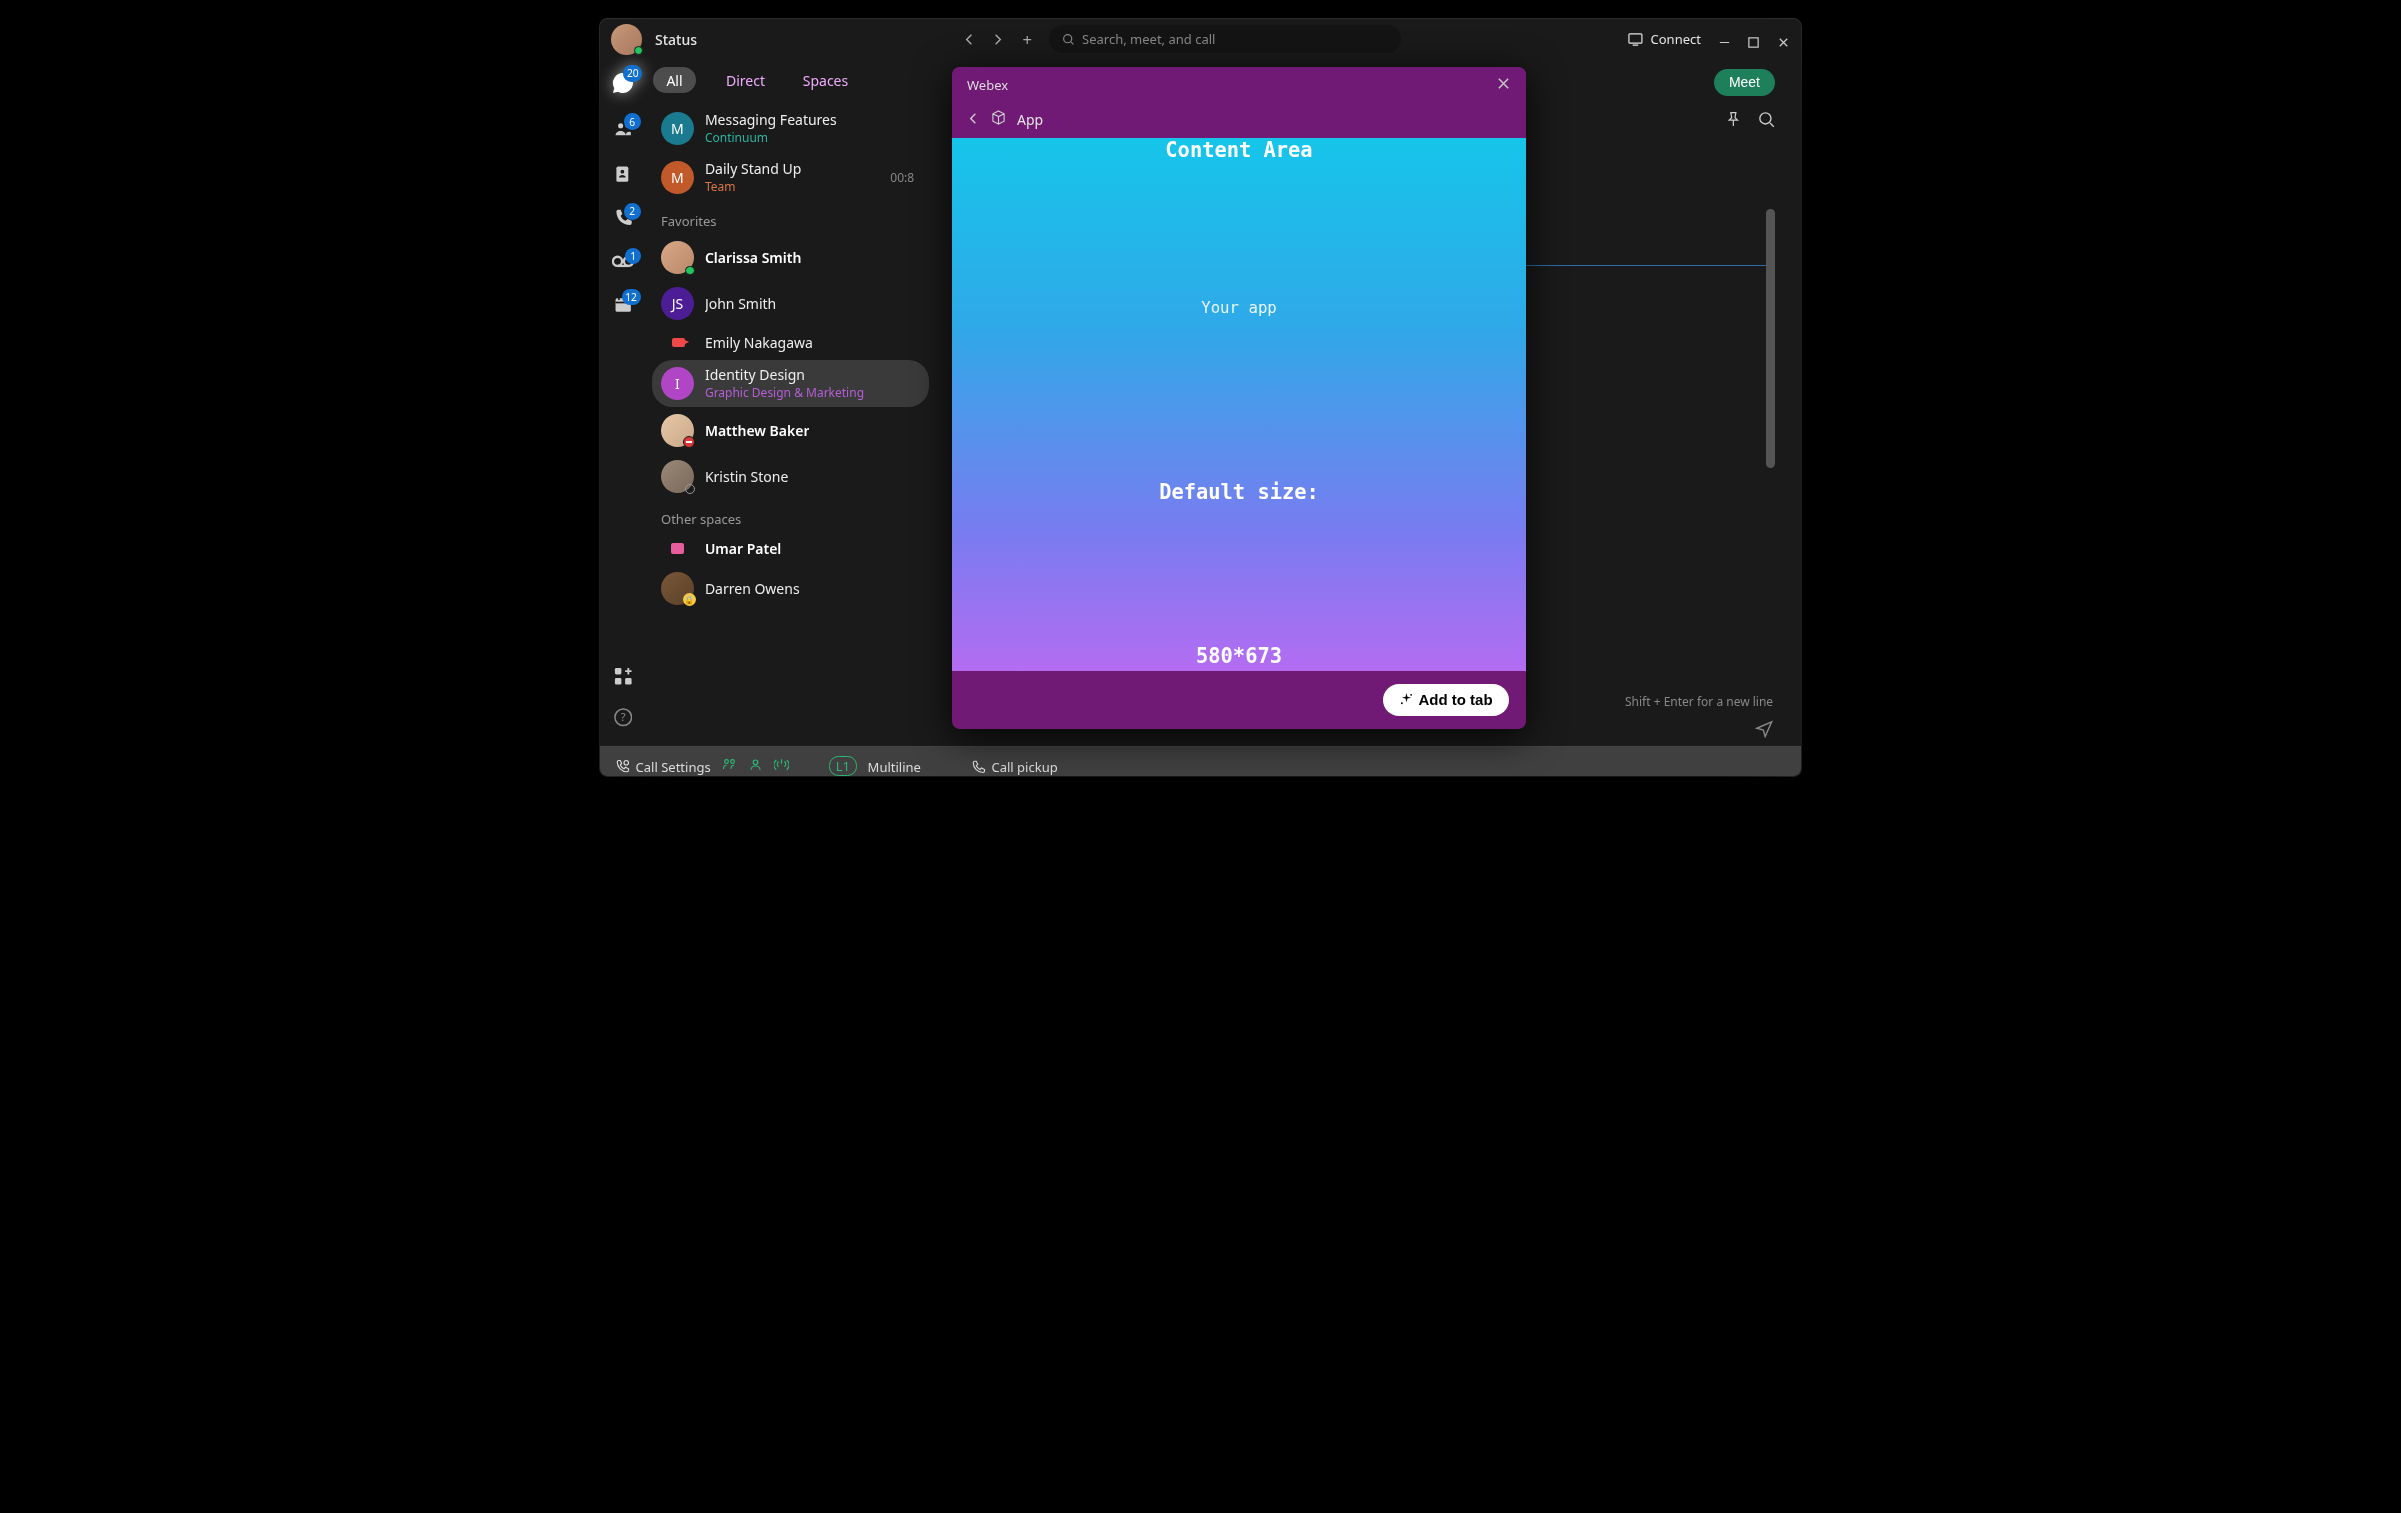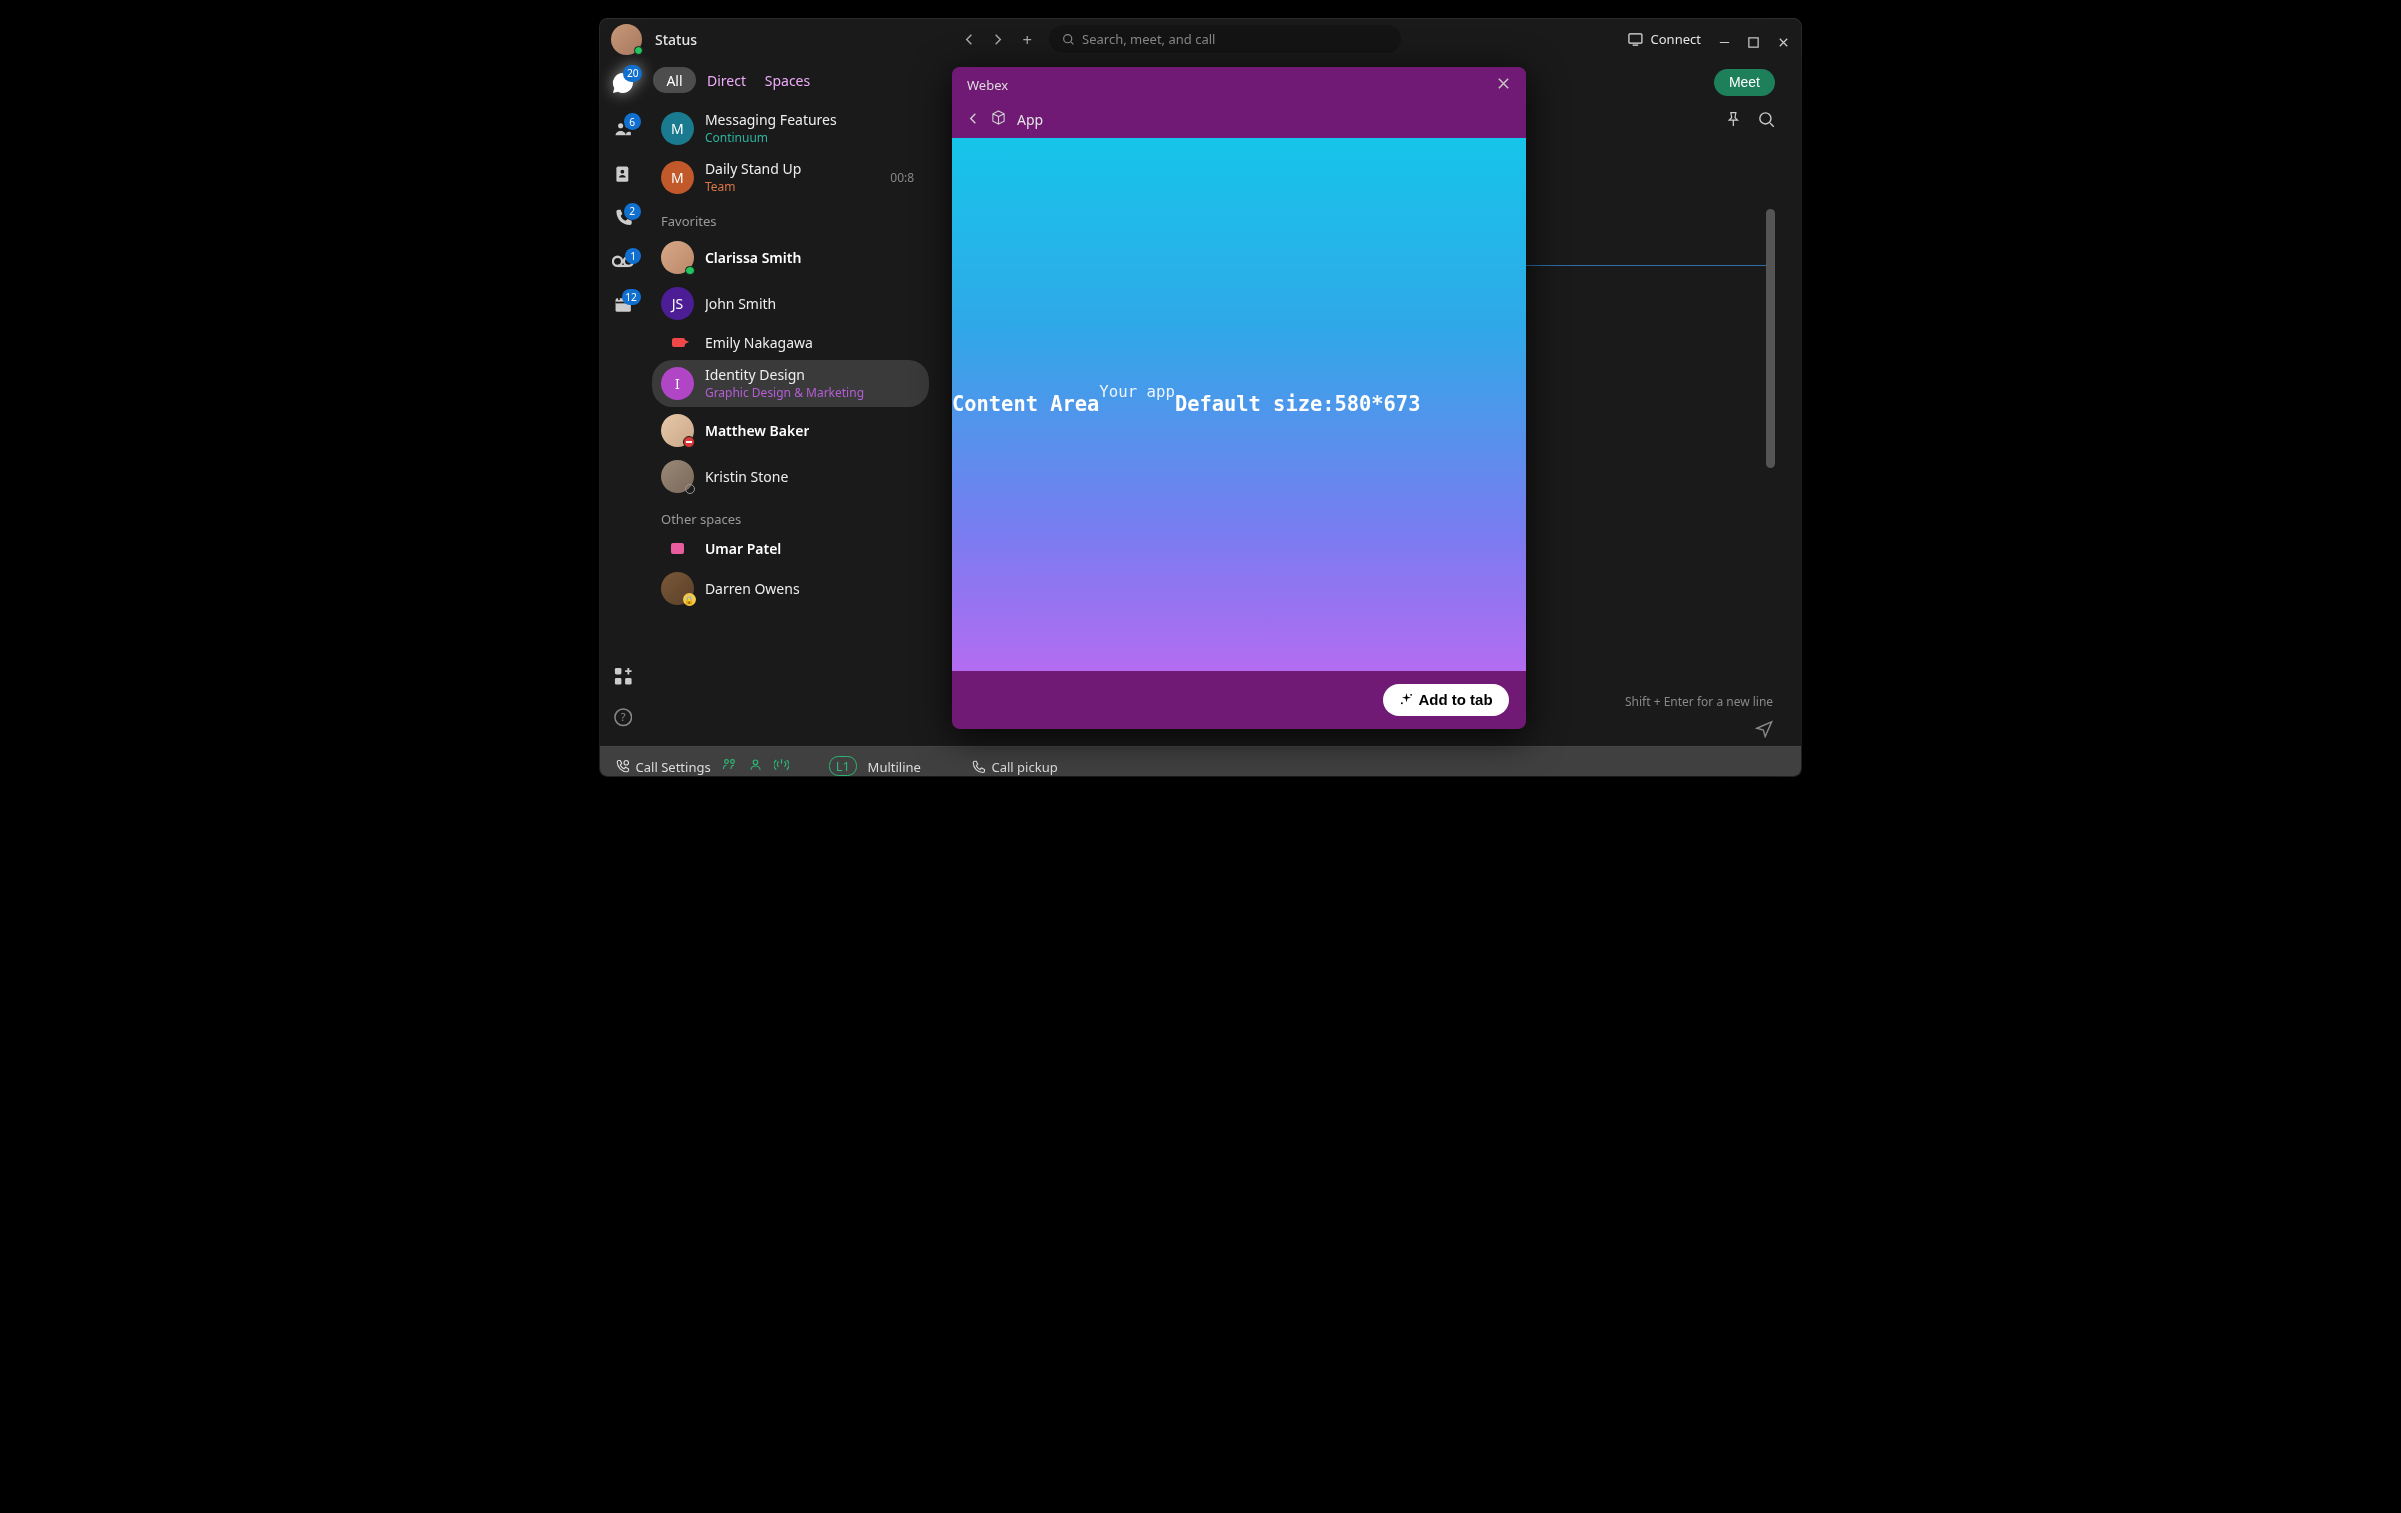--- a/index.html
+++ b/index.html
@@ -17,21 +17,21 @@
 .topbar-right { display:flex; align-items:center; gap:16.7px; margin-left:auto;}
 .connect { display:flex; align-items:center; gap:5.6px; color:#e5e5e5; font-size:13px; cursor:pointer;}
 .winbtn { width:13px; height:13px; color:#ccc; cursor:pointer;}
 .body { display:flex; height:calc(100% - 41px - 30px); }
 .rail { width:46px; display:flex; flex-direction:column; align-items:center; gap:20.4px; padding-top:11px;}
 .railbtn { position:relative; color:#ccc; cursor:pointer;}
 .railbtn.active { filter: drop-shadow(0 0 7.4px rgba(255,255,255,0.5));}
 .badge { position:absolute; top:-5.6px; right:-7.4px; min-width:16.7px; height:16.7px; border-radius:8.3px; background:#1170cf; color:#fff; font-size:10.2px; display:flex; align-items:center; justify-content:center; padding:0 3.7px;}
 .rail-bottom { margin-top:auto; margin-bottom:15px; display:flex; flex-direction:column; gap:18.5px; align-items:center;}
 .list { width:296px; padding-right:7.4px; overflow:hidden;}
-.tabs { display:flex; align-items:center; gap:4px; padding:7.4px 7.4px 9.3px;}
+.tabs { display:flex; align-items:center; gap:23px; padding:7.4px 7.4px 9.3px;}
 .pill { padding:3.7px 13px; border-radius:13px; font-size:14px; color:#ccc; cursor:pointer;}
 .pill.active { background:#4d4d4d; color:#fff;}
 .tab { font-size:14px; color:#f0abfc; padding:0 7.4px; cursor:pointer;}
 .row { display:flex; align-items:center; gap:11px; padding:5.6px 9.3px; border-radius:20.4px; margin:1.9px 5.6px; cursor:pointer; position:relative;}
 .row.selected { background:#3a3a3a;}
 .bubble { width:33px; height:33px; border-radius:50%; display:flex; align-items:center; justify-content:center; color:#fff; font-size:14px; position:relative; flex-shrink:0;}
 .rowtext { display:flex; flex-direction:column; min-width:0;}
 .rowtitle { color:#eee; font-size:14px; white-space:nowrap; overflow:hidden; text-overflow:ellipsis;}
 .rowsub { font-size:12px; color:#888;}
 .rowsub.teal{color:#2cb3a0;} .rowsub.orange{color:#d97745;} .rowsub.purple{color:#b55ed6;}
@@ -50,21 +50,21 @@
 .sendicon { color:#888; cursor:pointer;}
 .scroll-track { position:absolute; right:0; top:72px; width:9.3px; height:435px; background:transparent;}
 .scroll-thumb { width:9.3px; height:259px; background:#555; border-radius:4.6px; position:absolute; top:0;}
 .footer { position:absolute; bottom:0; left:0; right:0; height:30px; background:#404040; display:flex; align-items:flex-end; padding:0 15px; gap:11px; font-size:13px; color:#ddd; border-top:0.9px solid rgba(255,255,255,0.03);}
 .footer .green { color:#2bb673;}
 .linepill { border:0.9px solid #2bb673; color:#2bb673; border-radius:9.3px; padding:0 5.6px; font-size:13px;}
 .modal-backdrop { position:absolute; inset:0; pointer-events:none;}
 .modal { position:absolute; left:352px; top:48px; width:574px; height:662px; background:#701a75; border-radius:7.4px; display:flex; flex-direction:column; box-shadow:0 7.4px 37px rgba(0,0,0,0.8);}
 .modal-title { display:flex; justify-content:space-between; align-items:center; padding:9.3px 15px; color:#ddd; font-size:13px;}
 .modal-head { display:flex; align-items:center; gap:11px; padding:5.6px 15px 9.3px; color:#e5e5e5; font-size:14px;}
-.content-area { flex:1; background:linear-gradient(180deg, #16c5ea, #2fa9e8 35%, #7b7bf0 75%, #b46cf2); display:flex; flex-direction:row; align-items:center; justify-content:flex-start; color:#fff; font-family:ui-monospace,Menlo,Consolas,monospace;}
+.content-area { flex:1; background:linear-gradient(180deg, #16c5ea, #2fa9e8 35%, #7b7bf0 75%, #b46cf2); display:flex; flex-direction:column; align-items:center; justify-content:space-between; color:#fff; font-family:ui-monospace,Menlo,Consolas,monospace;}
 .content-area h2{font-size:20.4px; font-weight:700;}
 .content-area .sub{font-size:15.7px; opacity:0.9; margin-bottom:26px;}
 .content-area .sz{font-size:20.4px; font-weight:700; line-height:1.4;}
 .modal-foot { display:flex; justify-content:flex-end; padding:13px 16.7px;}
 .addbtn { background:#fff; color:#000; border:none; border-radius:18.5px; padding:7.4px 16.7px; font-size:15px; font-weight:600; display:flex; align-items:center; gap:5.6px; cursor:pointer;}
 .micro { width:13px; height:13px;}
 .small-dnd {position:absolute; bottom:-0.9px; right:-0.9px; width:12px; height:12px; border-radius:50%; background:#d93838; border:1.9px solid #1a1a1a; display:flex; align-items:center; justify-content:center;}
 .small-dnd::after{content:""; width:5.6px; height:1.9px; background:#fff;}
 .small-away {position:absolute; bottom:-0.9px; right:-0.9px; width:10.2px; height:10.2px; border-radius:50%; background:transparent; border:1.9px solid #999;}
 .small-lock {position:absolute; bottom:-1.9px; right:-1.9px; width:13px; height:13px; border-radius:50%; background:#f5c84b; display:flex; align-items:center; justify-content:center; font-size:8.3px;}

